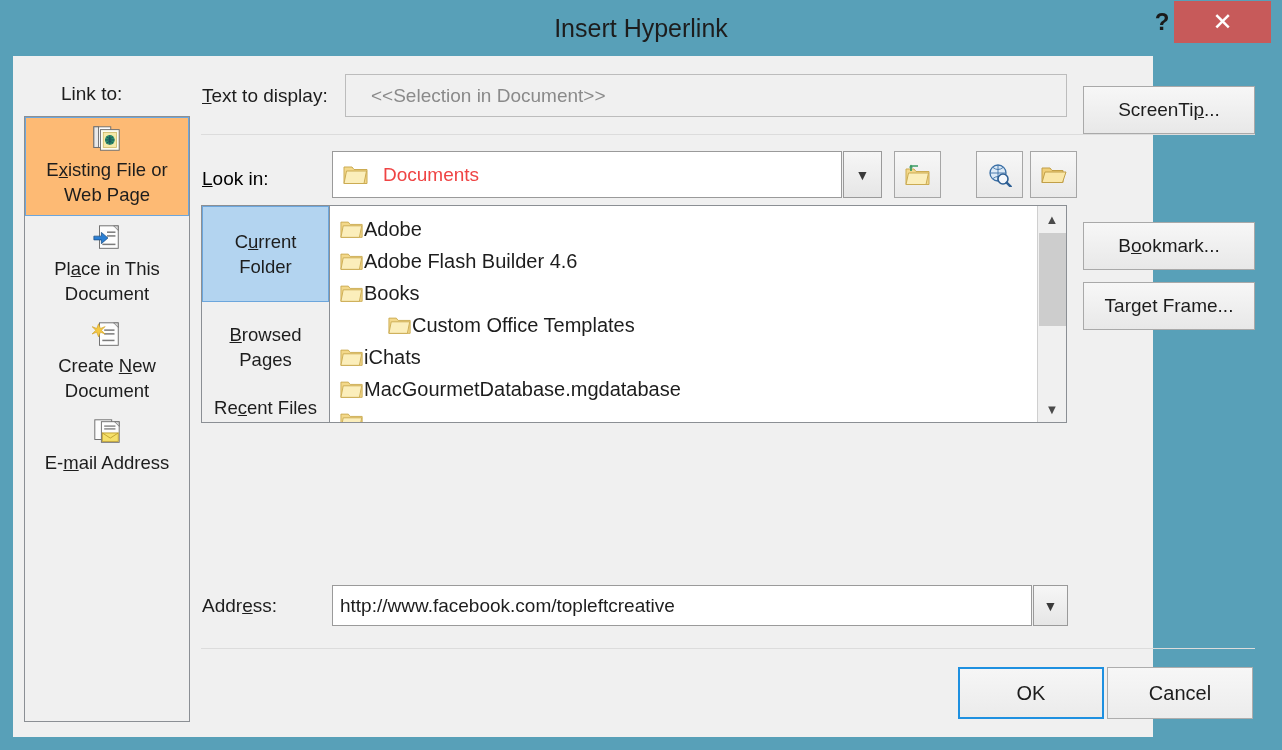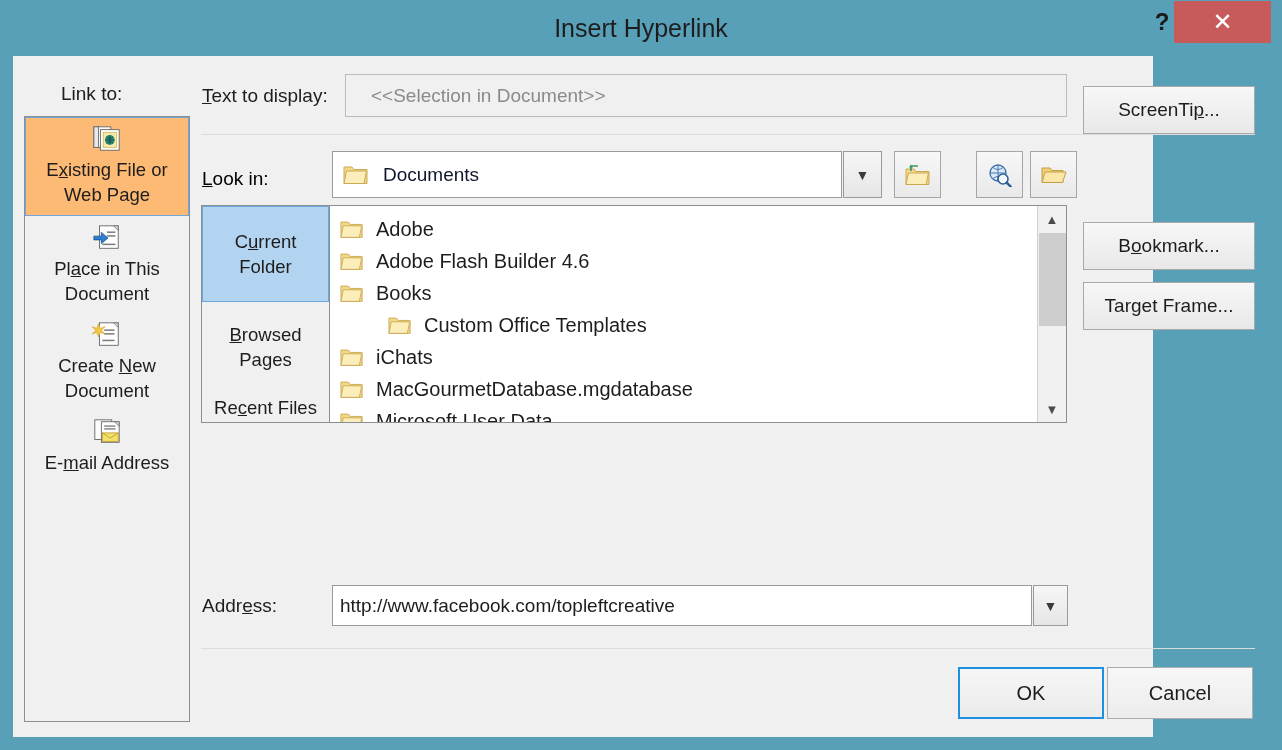--- a/index.html
+++ b/index.html
@@ -166,21 +166,21 @@
     display: flex;
     align-items: center;
     cursor: default;
   }
   #lookin-combo .folder-ico {
     margin-left: 10px;
     margin-right: 14px;
   }
   #lookin-value {
     font-size: 19px;
-    color: #0f172a;
+    color: #ef4444;
   }
   #lookin-dropdown {
     position: absolute;
     left: 830px; top: 95px;
     width: 39px; height: 47px;
     background: linear-gradient(#f6f6f6, #e6e6e6);
     border: 1px solid #9a9a9a;
     box-sizing: border-box;
     display: flex;
     align-items: center;
@@ -249,21 +249,21 @@
     left: 0;
     height: 32px;
     width: 707px;
     display: flex;
     align-items: center;
     cursor: default;
   }
   .file-row .fname {
     font-size: 20px;
     color: #1d1d1d;
-    margin-left: 12px;
+    margin-left: 0;
     white-space: nowrap;
   }
   .file-row .folder-ico {
     margin-left: 10px;
   }
   
   #list-scrollbar {
     position: absolute;
     left: 835px; top: 0;
     width: 29px; height: 216px;
@@ -535,21 +535,20 @@
               <path d="M1 3h8l2 2.5h13v14H1z" fill="#f3d88a" stroke="#cbab52" stroke-width="1"></path>
               <path d="M3.5 7h20l-2.5 12.5H1z" fill="#fbeebb" stroke="#cbab52" stroke-width="1"></path>
             </svg>
             <span class="fname">MacGourmetDatabase.mgdatabase</span>
           </div>
           <div class="file-row" style="top: 199px;">
             <svg class="folder-ico" width="24" height="21" viewBox="0 0 26 22">
               <path d="M1 3h8l2 2.5h13v14H1z" fill="#f3d88a" stroke="#cbab52" stroke-width="1"></path>
               <path d="M3.5 7h20l-2.5 12.5H1z" fill="#fbeebb" stroke="#cbab52" stroke-width="1"></path>
             </svg>
-            <span class="fname">Microsoft User Data</span>
           </div>
         </div>
 
       <div id="list-scrollbar">
         <div class="sb-arrow" style="top:0;">
           <span>▲</span>
         </div>
         <div id="sb-thumb"></div>
         <div class="sb-arrow" style="top:190px;">
           <span>▼</span>

